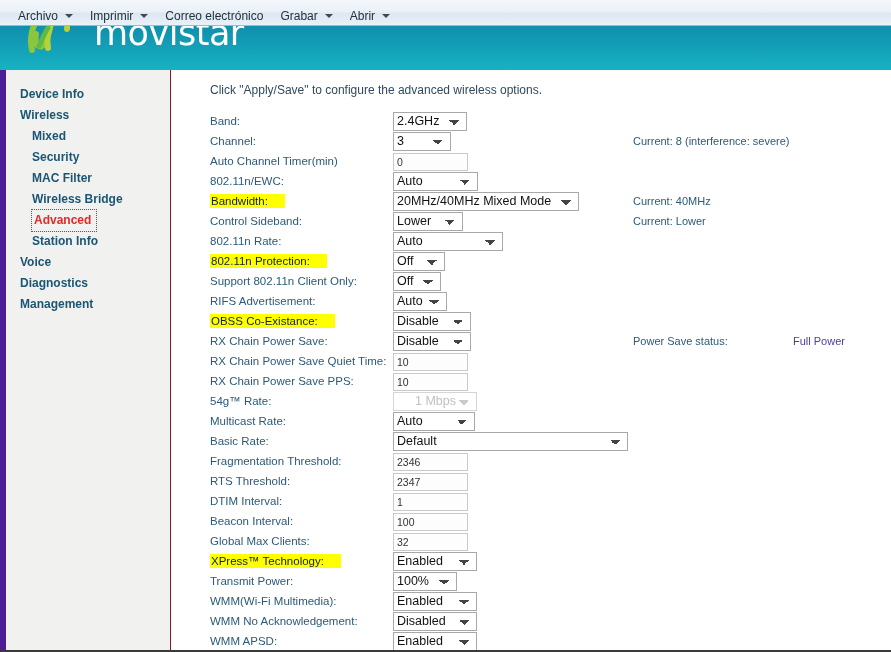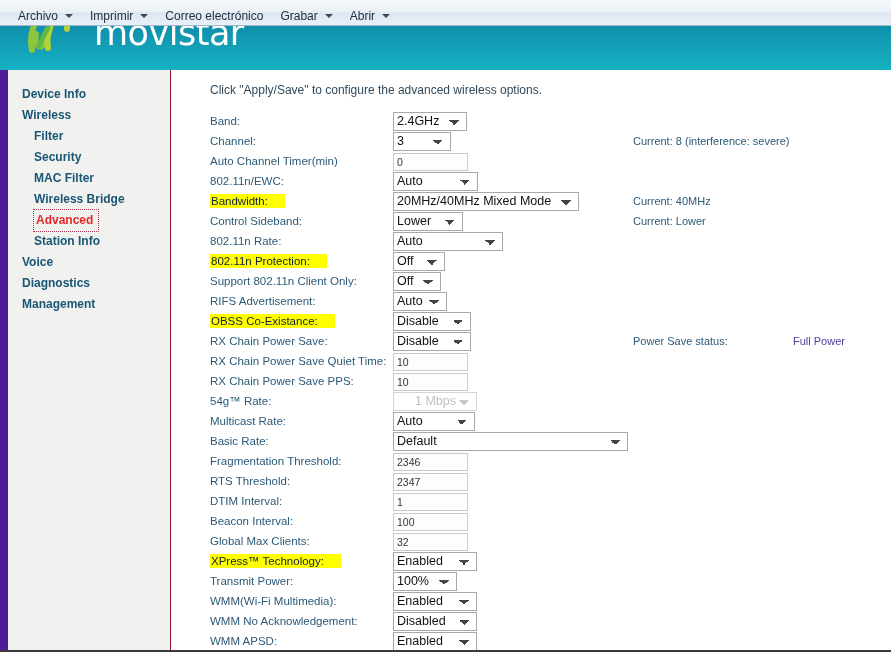--- a/index.html
+++ b/index.html
@@ -75,21 +75,21 @@
     height: 582px;
     border-bottom: 2px solid #3a3a3a;
     box-sizing: border-box;
   }
 
   
   #sidebar {
     width: 171px;
     box-sizing: border-box;
     background: #f1f1f0;
-    border-left: 8px solid #4c1d95;
+    border-left: 6px solid #4c1d95;
     border-right: 1px solid #8e1230;
     padding-top: 14px;
     flex: 0 0 171px;
   }
   .nav-item {
     font-size: 12px;
     font-weight: bold;
     color: #1a5673;
     padding: 3px 0 3px 14px;
     line-height: 15px;
@@ -242,21 +242,21 @@
     </svg>
     <span id="logo-text">movistar</span>
   </div>
 </div>
 
 <div id="page">
 
   <div id="sidebar">
       <div class="nav-item"><span>Device Info</span></div>
       <div class="nav-item"><span>Wireless</span></div>
-      <div class="nav-item sub"><span>Filter</span></div>
+      <div class="nav-item sub"><span>Mixed</span></div>
       <div class="nav-item sub"><span>Security</span></div>
       <div class="nav-item sub"><span>MAC Filter</span></div>
       <div class="nav-item sub"><span>Wireless Bridge</span></div>
       <div><div class="nav-item sub active"><span>Advanced</span></div></div>
       <div class="nav-item sub"><span>Station Info</span></div>
       <div class="nav-item"><span>Voice</span></div>
       <div class="nav-item"><span>Diagnostics</span></div>
       <div class="nav-item"><span>Management</span></div>
     </div>
 

